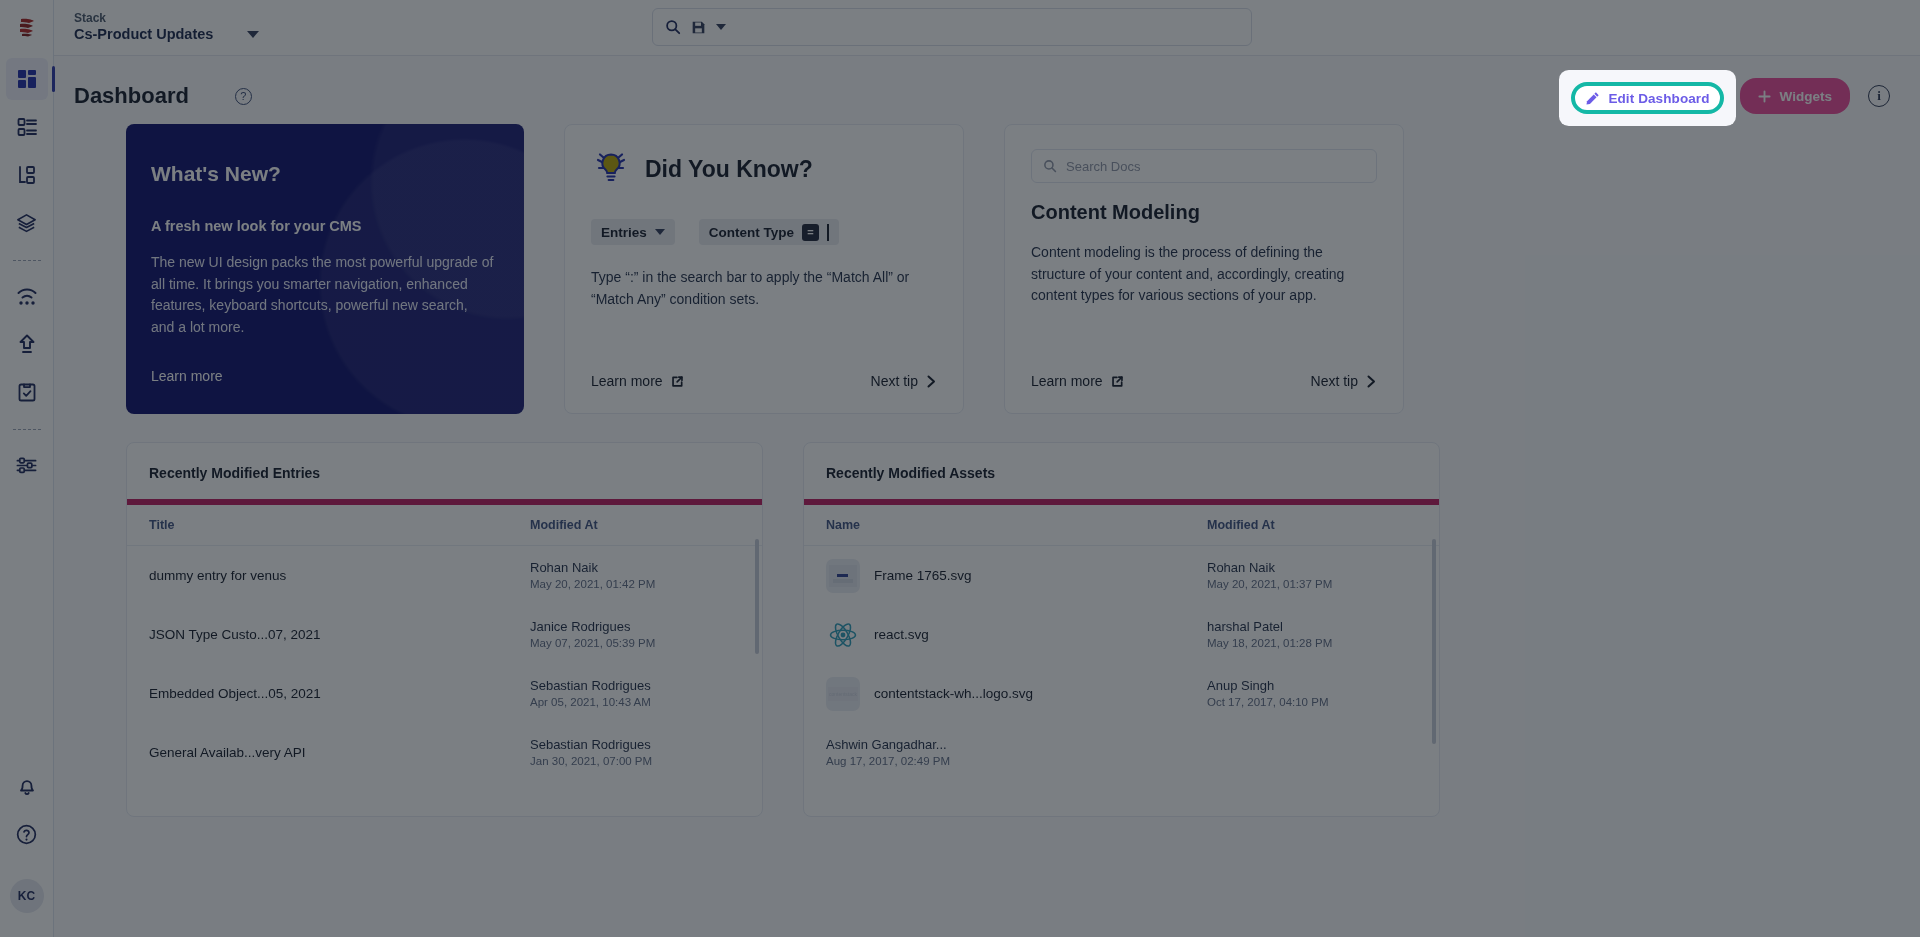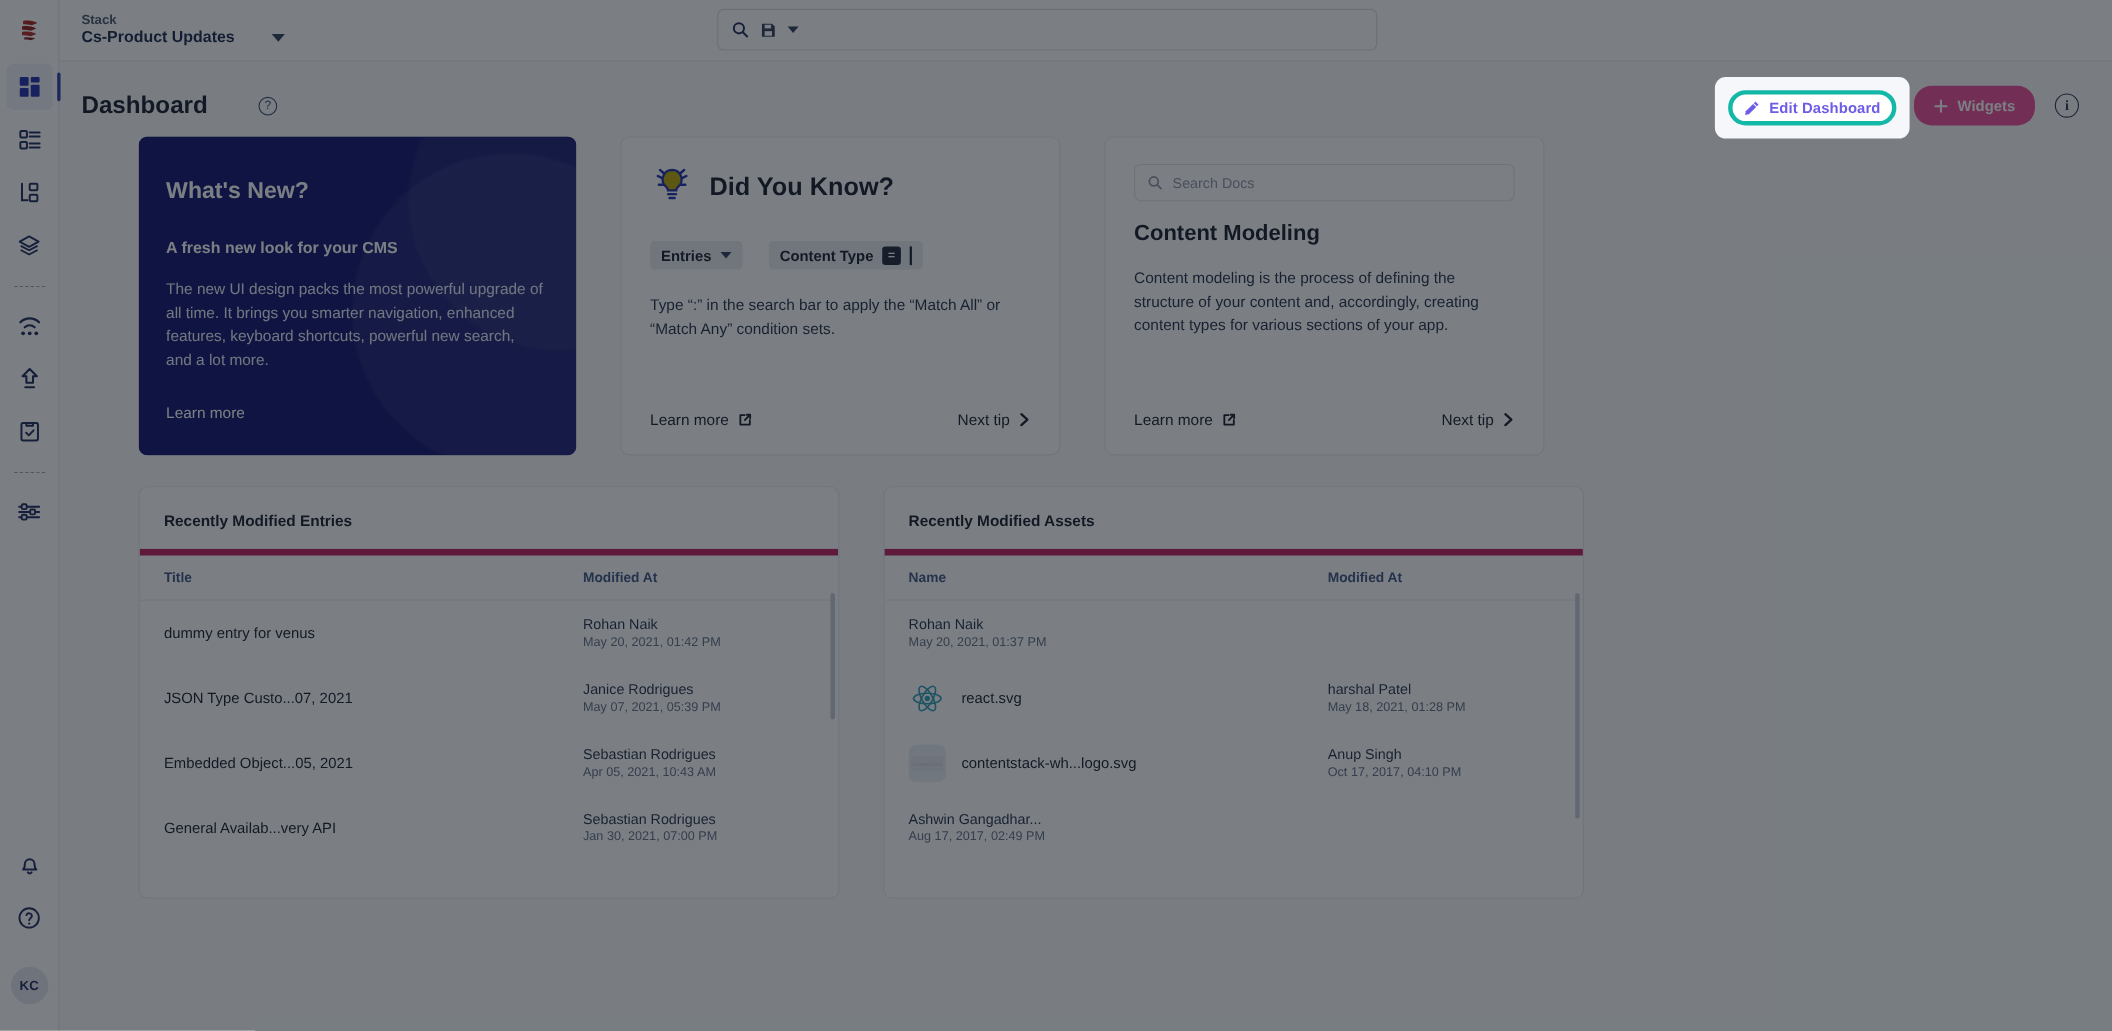--- a/index.html
+++ b/index.html
@@ -471,20 +471,30 @@
 
     <div class="card listcard assets">
       <div class="lc-title">Recently Modified Assets</div>
       <div class="lc-thead">
         <span style="flex:1">Name</span>
         <span style="width:210px">Modified At</span>
       </div>
       <div class="lc-body" style="height:248px">
 
         <div class="lc-row">
+          <span class="lc-name">
+            <span class="thumb">
+              <svg width="28" height="22" viewBox="0 0 28 22">
+                  <rect width="28" height="22" fill="#dfe3ec"></rect>
+                  <rect x="8" y="9" width="11" height="3" fill="#2a3b8f"></rect>
+                  <rect x="4" y="14" width="20" height="4" fill="#cfd5e2"></rect>
+                </svg>
+            </span>
+            <span>Frame 1765.svg</span>
+          </span>
           <span class="lc-meta">
             <span class="lc-user" style="display:block">Rohan Naik</span>
             <span class="lc-date" style="display:block">May 20, 2021, 01:37 PM</span>
           </span>
         </div>
 
         <div class="lc-row">
           <span class="lc-name">
             <span class="thumb" style="background:#fff">
               <svg width="30" height="28" viewBox="0 0 30 28" fill="none" stroke="#2b9cb8" stroke-width="1.5">

